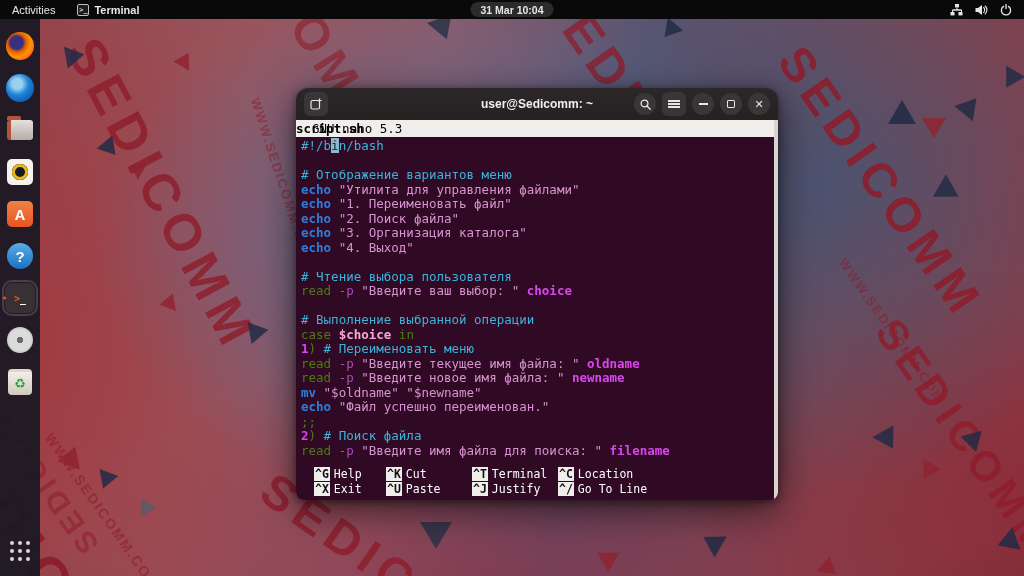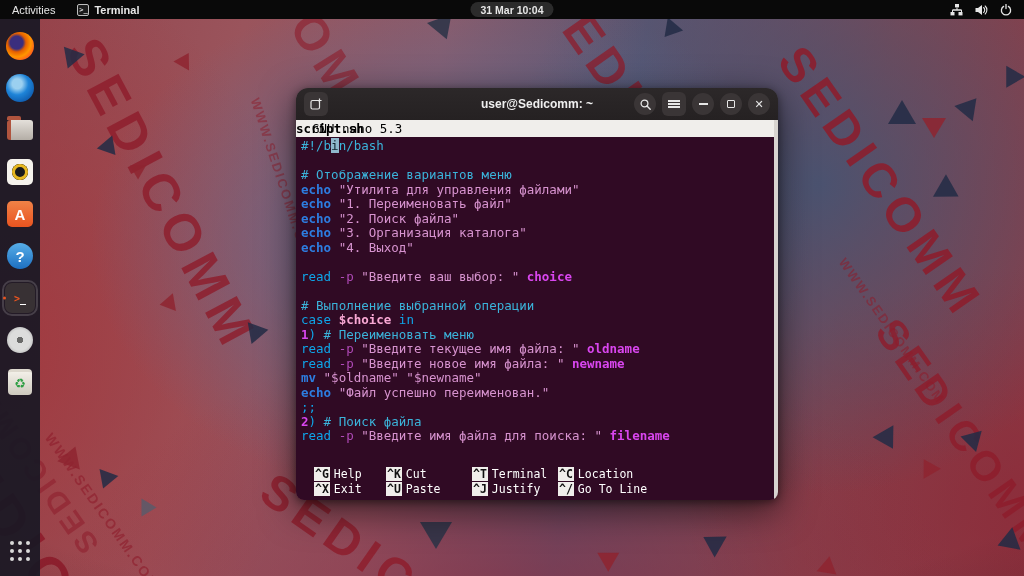--- a/index.html
+++ b/index.html
@@ -94,21 +94,21 @@
   .term { position:absolute; left:0; top:32px; right:0; bottom:0; background:#300a24;
     font-family:"DejaVu Sans Mono",monospace; font-size:12.5px; }
   .term-scrollbar { position:absolute; right:0; top:0; bottom:0; width:4px; background:#d8d4d0; z-index:5; }
   .nanobar { height:17px; background:#f0eeeb; color:#000; display:flex; align-items:center; position:relative; }
   .nano-version { padding-left:16px; }
   .nano-file { position:absolute; left:0; right:0; text-align:left; font-weight:bold; }
   .code { padding:2px 0 0 5px; line-height:14.5px; }
   .code-line { white-space:pre; }
   .tk-cmt { color:#3bb3da; }
   .tk-cmd { color:#2d7de0; font-weight:bold; }
-  .tk-kw  { color:#0ea5e9; }
+  .tk-kw  { color:#4d7c0f; }
   .tk-opt { color:#b04ab8; }
   .tk-str { color:#d793cf; }
   .tk-var { color:#f9a8d4; font-weight:bold; }
   .tk-pln { color:#d946ef; font-weight:bold; }
   .tk-cur { background:#8fb8cc; color:#102530; }
 
   .shortcuts { position:absolute; left:0; right:5px; bottom:4px; display:grid;
     grid-template-columns:72px 86px 86px 68px 72px auto; padding-left:4px;
     font-size:11.5px; line-height:14.5px; }
   .sc-item { white-space:nowrap; color:#fff;padding-left:14px; }
@@ -269,20 +269,21 @@
     <div class="code" id="nano-code">
         <div class="code-line"><span class="tk-cmt">#!/b</span><span class="tk-cur">i</span><span class="tk-cmt">n/bash</span></div>
         <div class="code-line">&nbsp;</div>
         <div class="code-line"><span class="tk-cmt"># Отображение вариантов меню</span></div>
         <div class="code-line"><span class="tk-cmd">echo</span><span class="tk-str"> "Утилита для управления файлами"</span></div>
         <div class="code-line"><span class="tk-cmd">echo</span><span class="tk-str"> "1. Переименовать файл"</span></div>
         <div class="code-line"><span class="tk-cmd">echo</span><span class="tk-str"> "2. Поиск файла"</span></div>
         <div class="code-line"><span class="tk-cmd">echo</span><span class="tk-str"> "3. Организация каталога"</span></div>
         <div class="code-line"><span class="tk-cmd">echo</span><span class="tk-str"> "4. Выход"</span></div>
         <div class="code-line">&nbsp;</div>
+        <div class="code-line"><span class="tk-cmt"># Чтение выбора пользователя</span></div>
         <div class="code-line"><span class="tk-kw">read</span><span class="tk-opt"> -p</span><span class="tk-str"> "Введите ваш выбор: "</span><span class="tk-pln"> choice</span></div>
         <div class="code-line">&nbsp;</div>
         <div class="code-line"><span class="tk-cmt"># Выполнение выбранной операции</span></div>
         <div class="code-line"><span class="tk-kw">case</span><span class="tk-var"> $choice</span><span class="tk-kw"> in</span></div>
         <div class="code-line"><span class="tk-pln">1</span><span class="tk-kw">)</span><span class="tk-cmt"> # Переименовать меню</span></div>
         <div class="code-line"><span class="tk-kw">read</span><span class="tk-opt"> -p</span><span class="tk-str"> "Введите текущее имя файла: "</span><span class="tk-pln"> oldname</span></div>
         <div class="code-line"><span class="tk-kw">read</span><span class="tk-opt"> -p</span><span class="tk-str"> "Введите новое имя файла: "</span><span class="tk-pln"> newname</span></div>
         <div class="code-line"><span class="tk-cmd">mv</span><span class="tk-str"> "$oldname" "$newname"</span></div>
         <div class="code-line"><span class="tk-cmd">echo</span><span class="tk-str"> "Файл успешно переименован."</span></div>
         <div class="code-line"><span class="tk-kw">;;</span></div>

